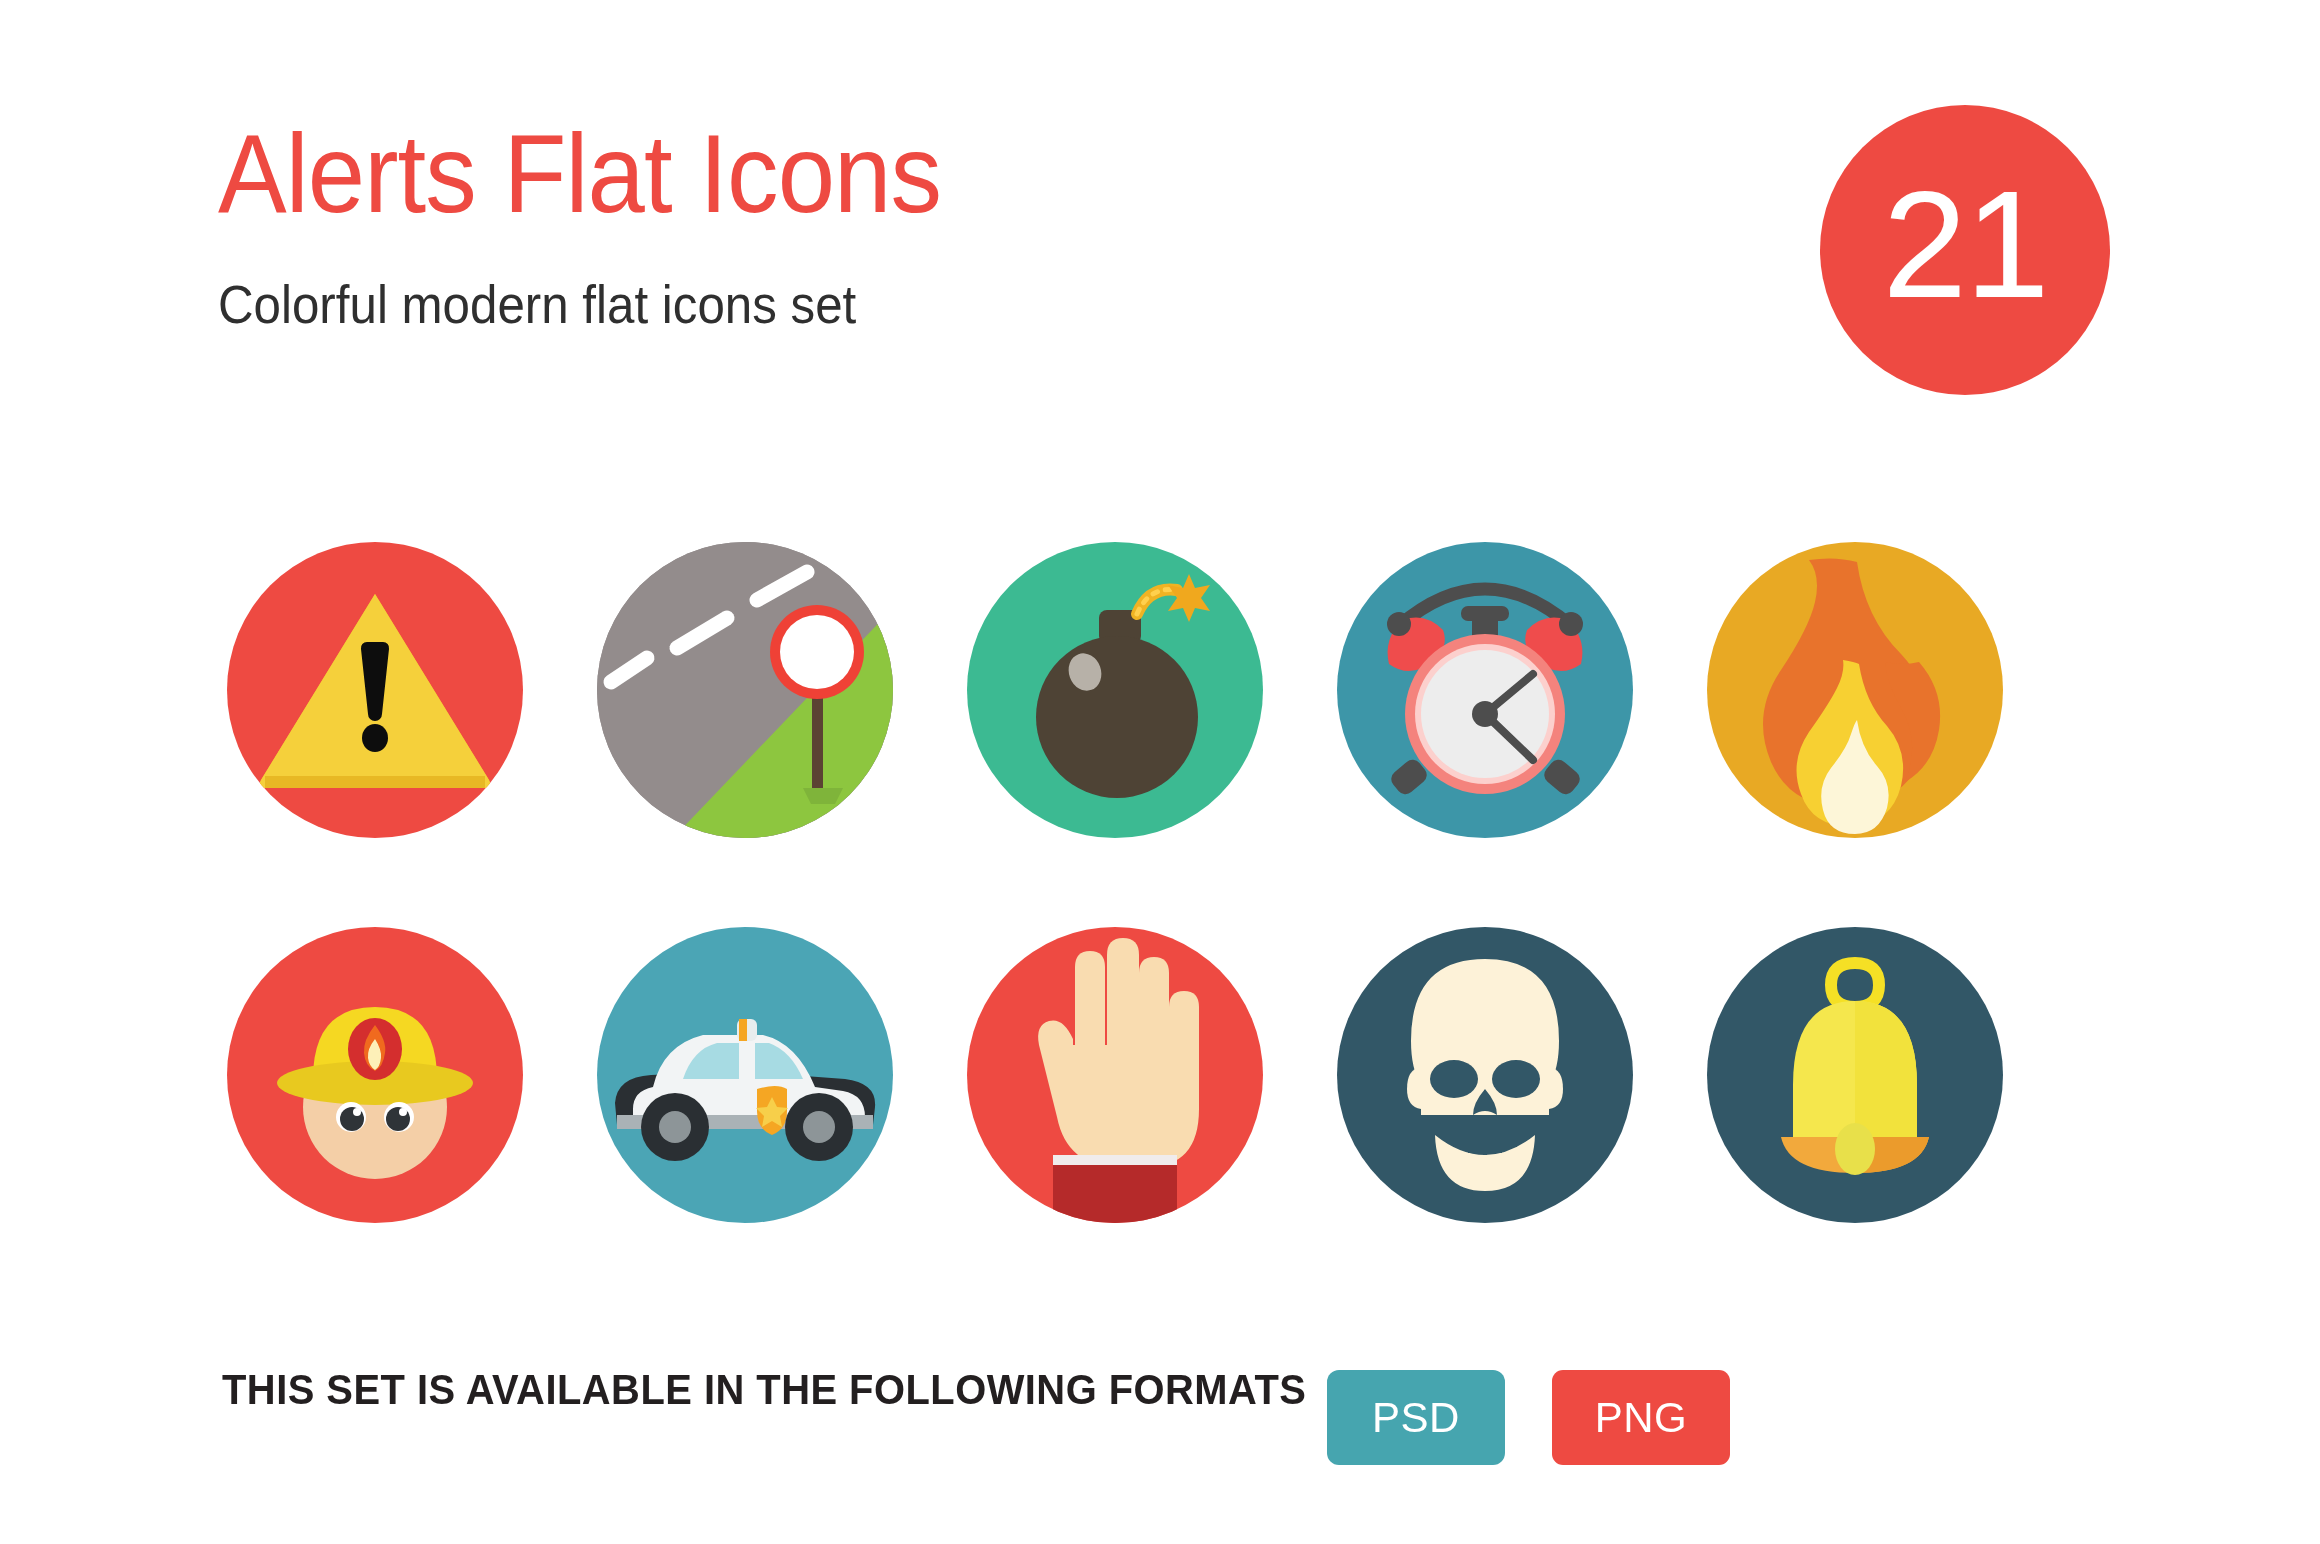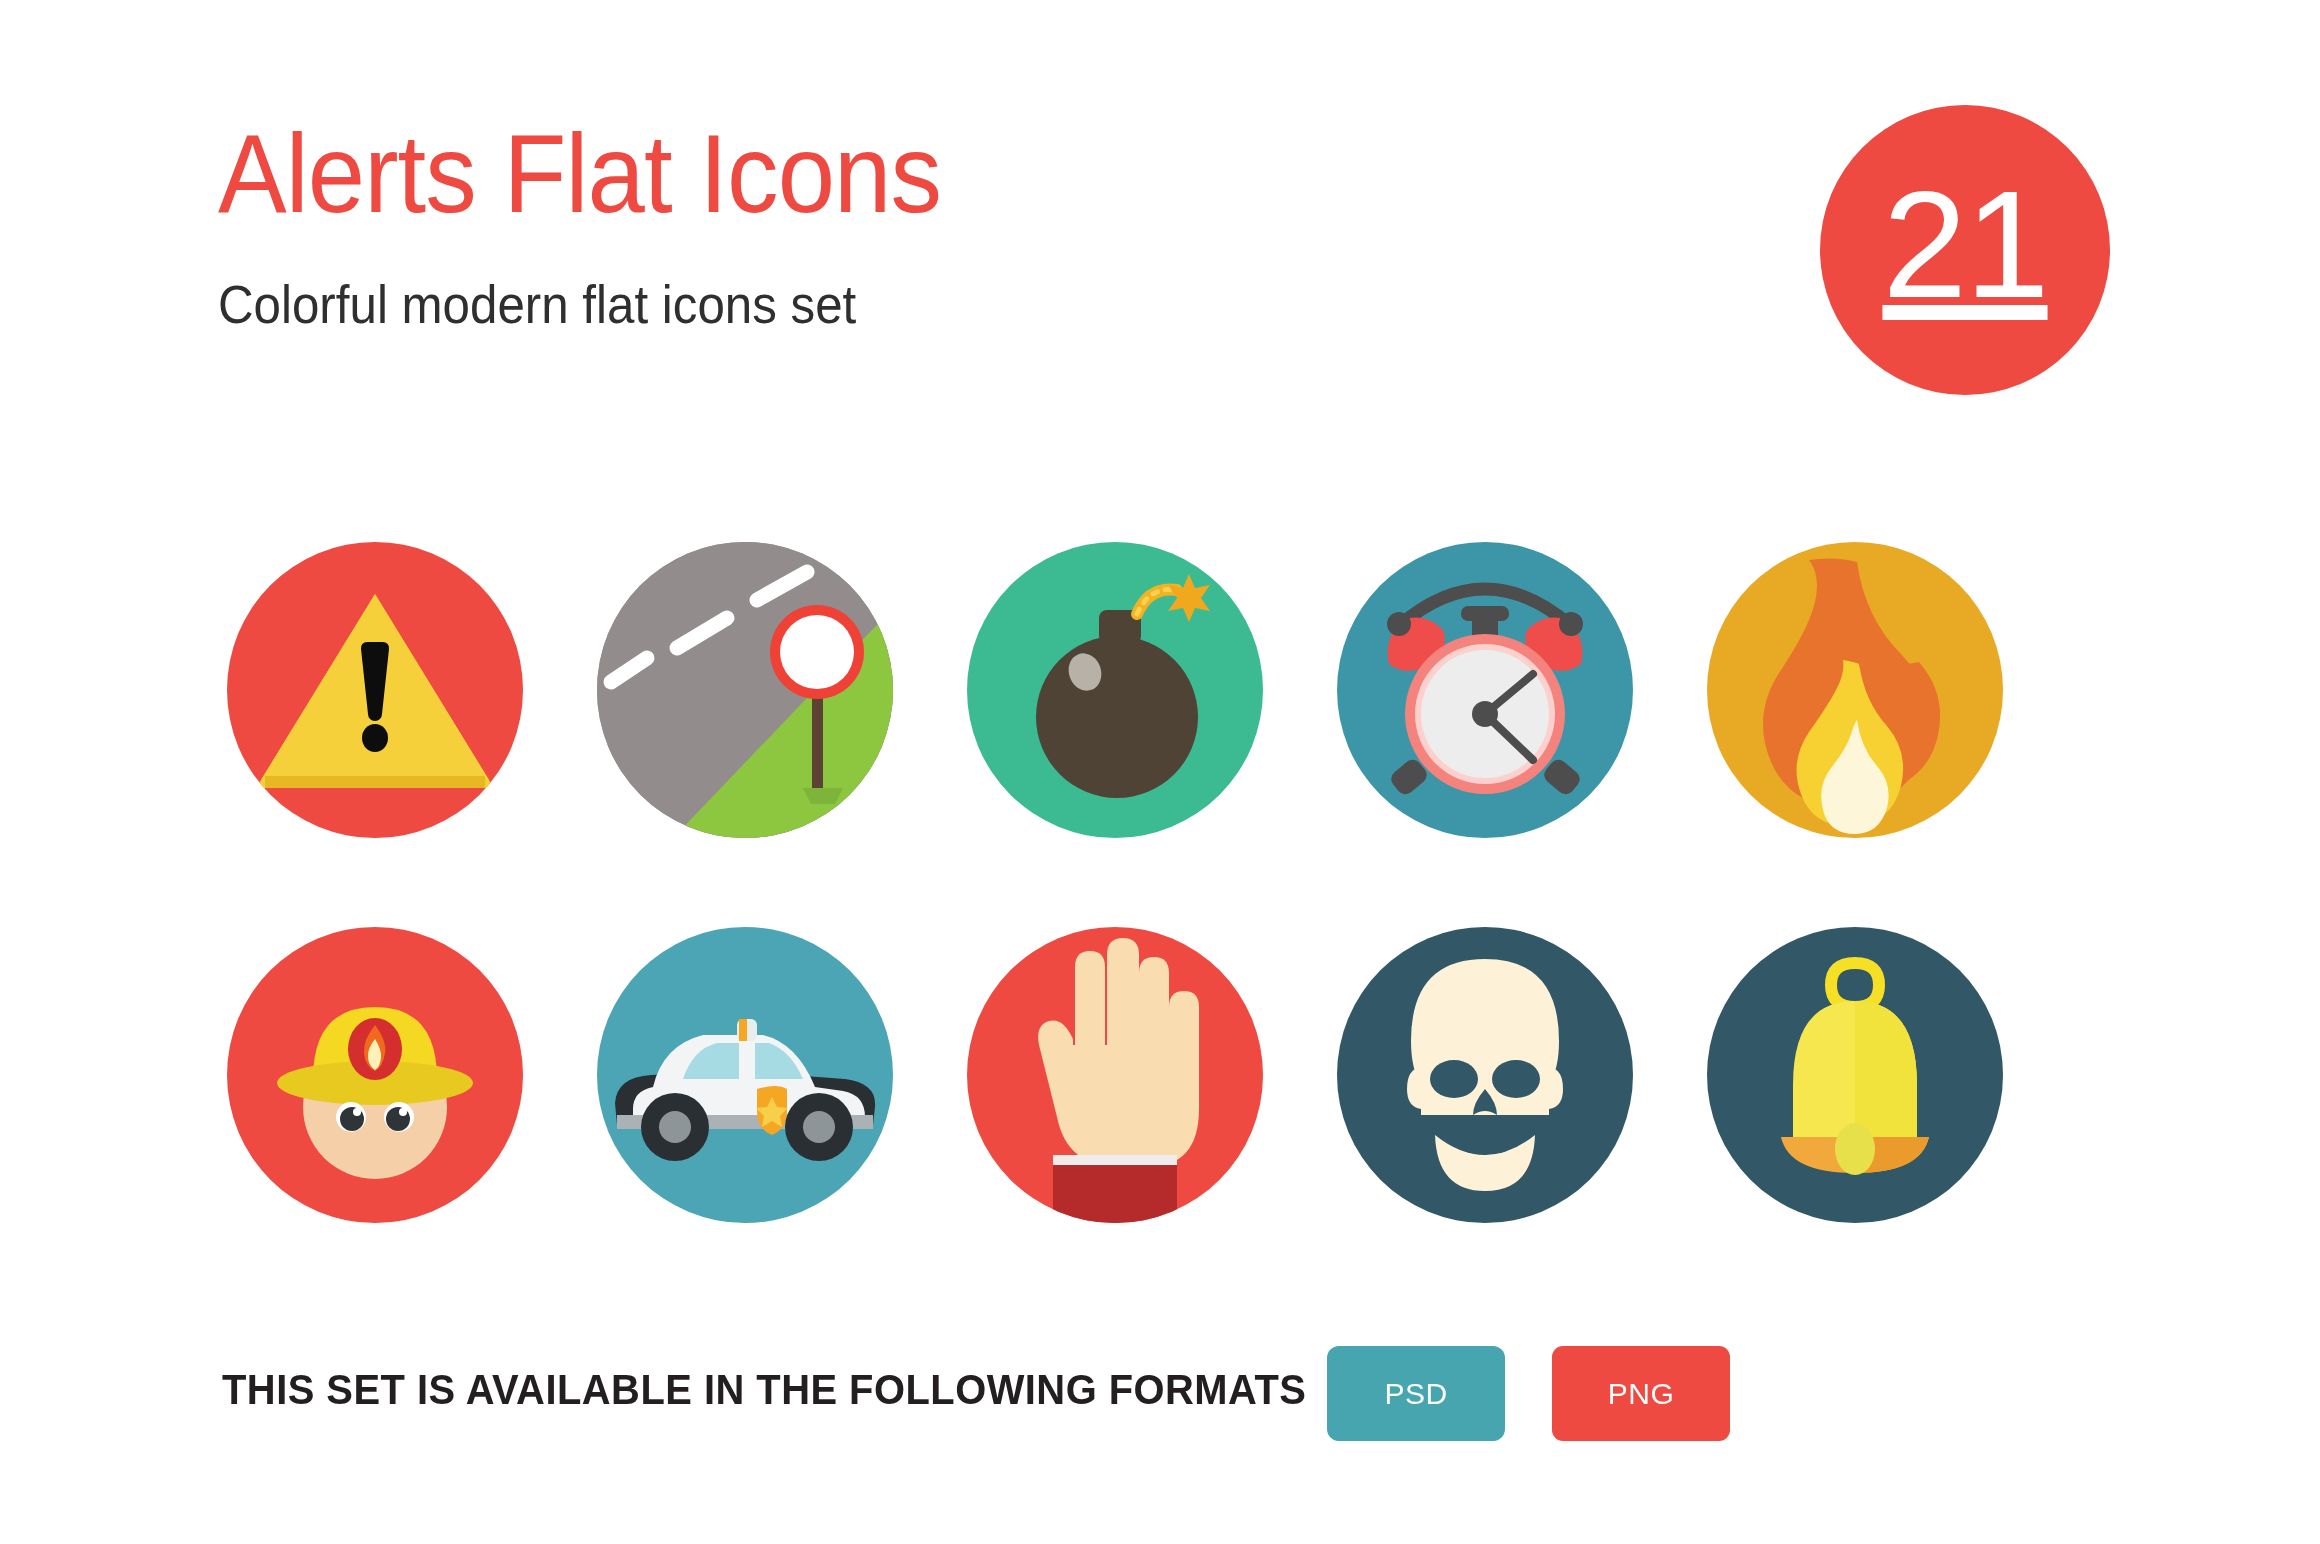--- a/index.html
+++ b/index.html
@@ -32,21 +32,21 @@
 
   .count-badge {
     position:absolute; left:1820px; top:105px;
     width:290px; height:290px; border-radius:50%;
     background:#ee4a42;
     display:flex; align-items:center; justify-content:center;
   }
   .count-badge span {
     color:#ffffff; font-size:152px; font-weight:400;
     font-family:"Liberation Sans Narrow","Liberation Sans", sans-serif;
-    letter-spacing:-2px; line-height:1; transform:translateY(-6px);text-decoration:underline;
+    letter-spacing:-2px; line-height:1; transform:translateY(-6px);
   }
 
   
   .grid { position:absolute; left:0; top:0; }
   .icon-cell {
     position:absolute;
     width:296px; height:296px; border-radius:50%;
     overflow:hidden;
   }
   .icon-cell svg { display:block; width:296px; height:296px; }
@@ -56,23 +56,24 @@
     position:absolute; left:222px; top:1366px;
     font-size:42px; font-weight:700; color:#231f20;
     font-family:"Liberation Sans Narrow","Liberation Sans", sans-serif;
     transform:scaleX(0.95); transform-origin:left center;
     letter-spacing:0.5px; white-space:nowrap;
   }
   .formats { position:absolute; left:1327px; top:1346px; display:flex; gap:47px; }
   .fmt-badge {
     width:178px; height:95px; border-radius:12px;
     display:flex; align-items:center; justify-content:center;
-    color:#ffffff; font-size:30px; font-weight:400;
+    color:#ffffff; font-size:42px; font-weight:400;
     font-family:"Liberation Sans Narrow","Liberation Sans", sans-serif;
     letter-spacing:0.5px;
+    margin-top:24px;
   }
 </style>
 </head>
 <body>
 
 <div class="page">
 
   <div class="header">
     <div class="title" style="color: rgb(238, 74, 66);">Alerts Flat Icons</div>
     <div class="subtitle" style="color: rgb(47, 47, 47);">Colorful modern flat icons  set</div>

